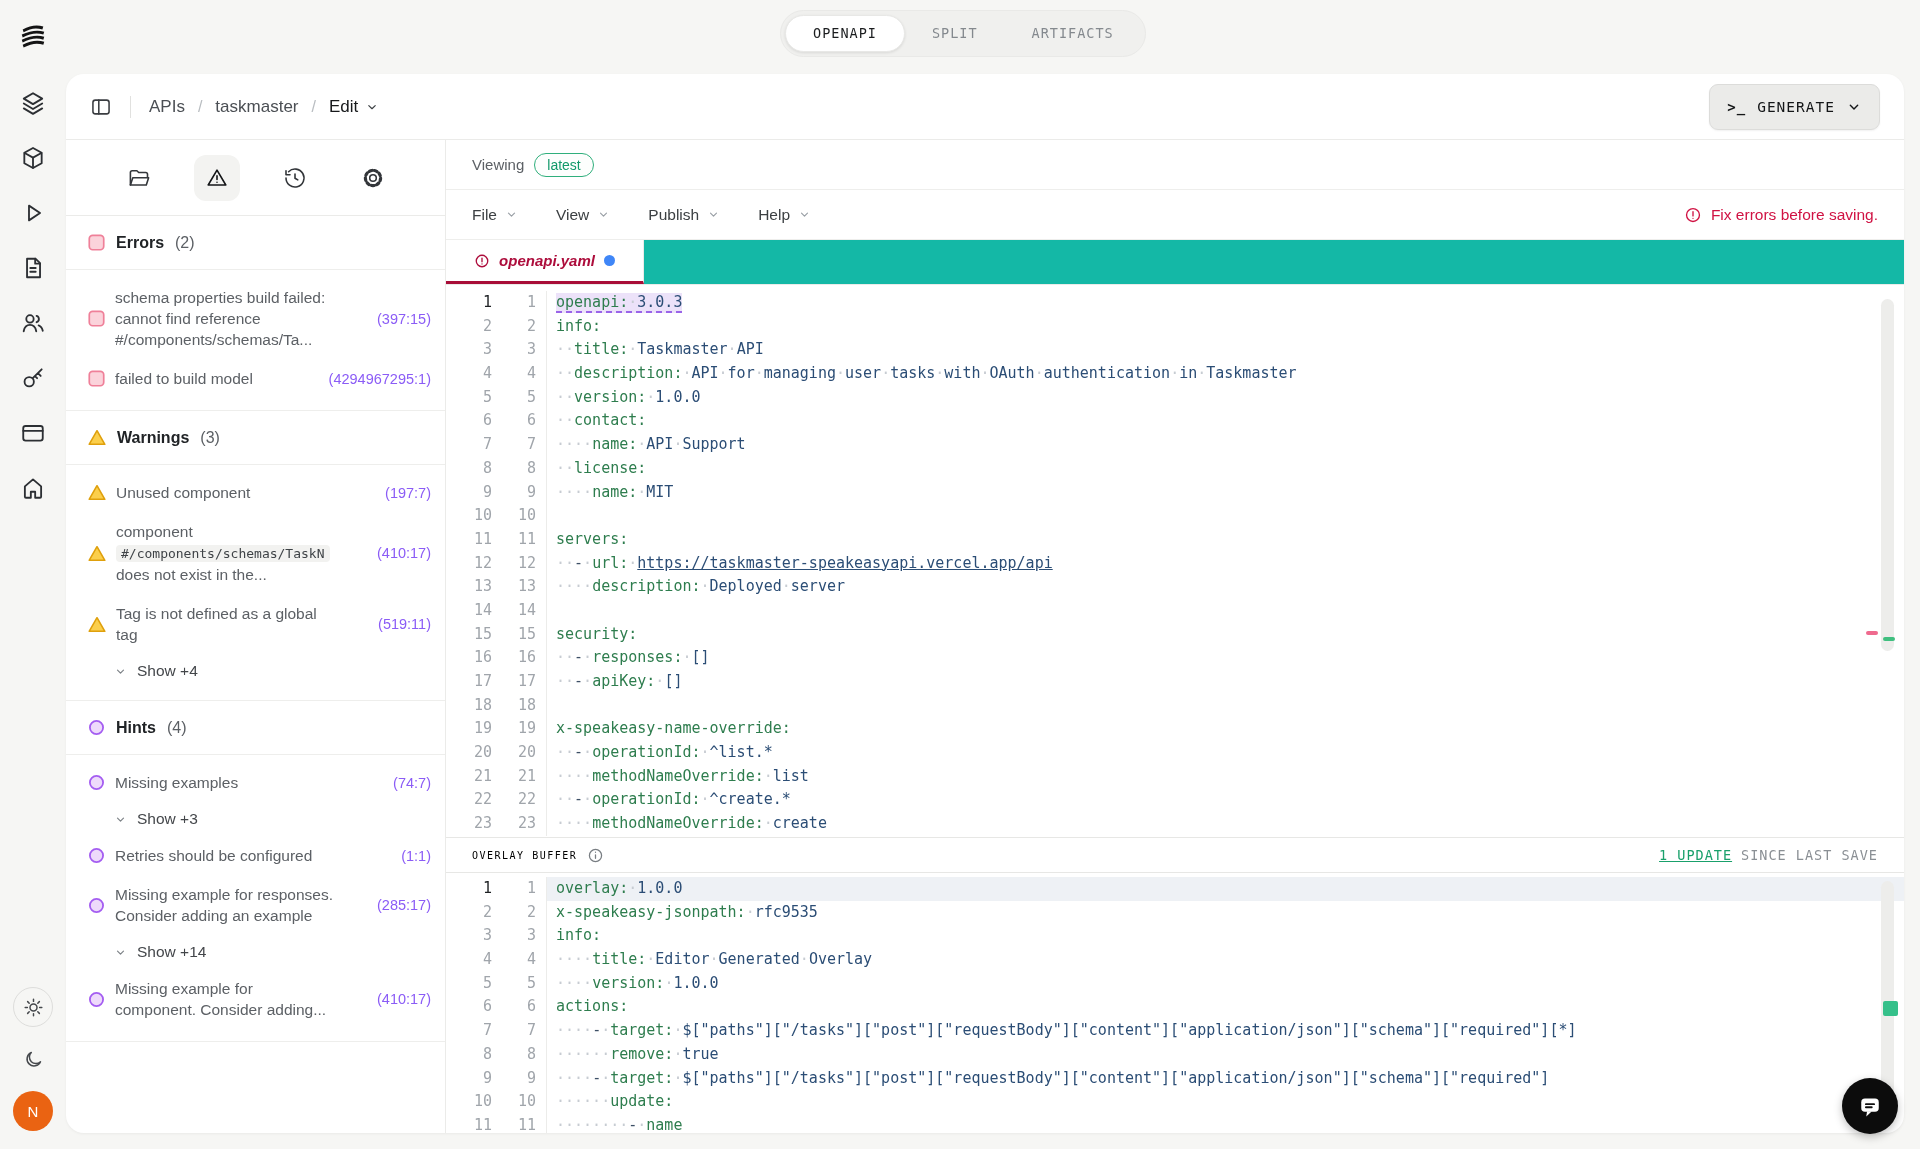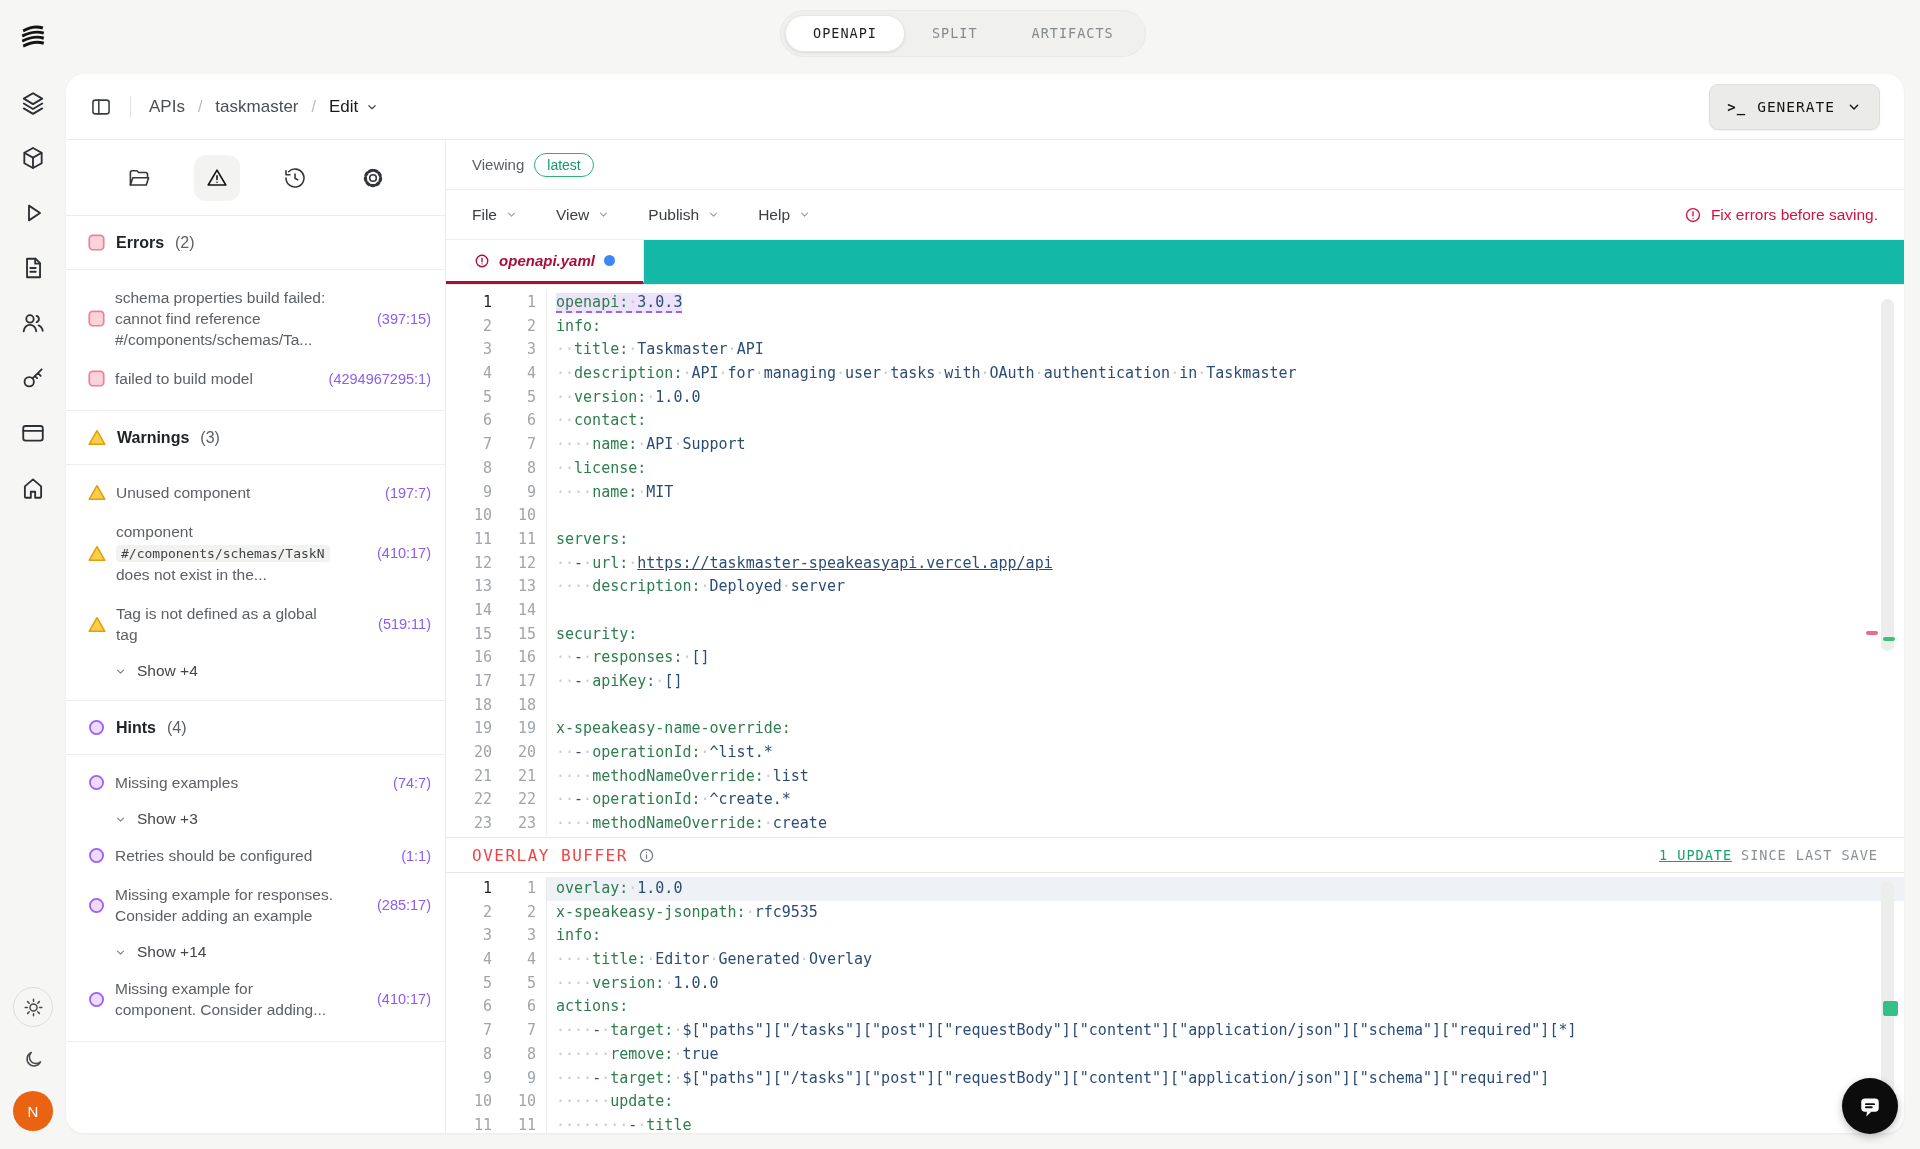--- a/index.html
+++ b/index.html
@@ -58,21 +58,21 @@
 .err-banner{margin-left:auto;display:flex;align-items:flex-end;gap:9px;color:#d01243;font-size:15.5px;font-weight:400}
 .tabstrip{height:45px;flex:none;background:#14b8a6;border-bottom:1px solid #ebebe9;display:flex}
 .ftab{width:198px;background:#fff;border-right:1px solid #ebebe9;border-bottom:3px solid #a80d38;display:flex;align-items:center;justify-content:center;gap:9px;cursor:pointer}
 .ftab .fname{font-style:italic;font-weight:700;font-size:15px;color:#ad0d3c}
 .ftab .errc{color:#ad0d3c}
 .dot{width:11px;height:11px;border-radius:50%;background:#3f86f7}
 .editor{position:relative;overflow:hidden}
 #editor1{height:552px;flex:none;padding-top:6px}
 #editor2{flex:1;padding-top:4px}
 .overlay-head{height:36px;flex:none;border-top:1px solid #e7e7e5;border-bottom:1px solid #e7e7e5;display:flex;align-items:center;padding:0 26px 0 26px;font-family:"DejaVu Sans Mono",monospace}
-.ob-title{font-size:16px;letter-spacing:1.5px;color:#ef4444}
+.ob-title{font-size:10px;letter-spacing:1.5px;color:#000000}
 .ob-info{margin-left:10px;color:#797e83}
 .ob-status{margin-left:auto;font-size:13.5px;letter-spacing:1px;display:flex;gap:9px}
 .ob-link{color:#19a06b;text-decoration:underline;cursor:pointer}
 .ob-rest{color:#8a8f94}
 
 .crow{display:flex;height:23.7px;line-height:23.7px;font-family:"DejaVu Sans Mono",monospace;font-size:15px;white-space:pre}
 .ln{flex:none;width:36px;text-align:right;color:#a0a5ab}
 .ln.a{margin-left:10px}
 .ln.b{margin-left:8px}
 .crow.current .ln.a{color:#1e2124}
@@ -448,21 +448,21 @@
       <div class="crow current active-line"><span class="ln a">1</span><span class="ln b">1</span><span class="code"><span class="tok-k">overlay:</span><span class="ws">·</span><span class="tok-v">1.0.0</span></span></div>
           <div class="crow"><span class="ln a">2</span><span class="ln b">2</span><span class="code"><span class="tok-k">x-speakeasy-jsonpath:</span><span class="ws">·</span><span class="tok-v">rfc9535</span></span></div>
           <div class="crow"><span class="ln a">3</span><span class="ln b">3</span><span class="code"><span class="tok-k">info:</span></span></div>
           <div class="crow"><span class="ln a">4</span><span class="ln b">4</span><span class="code"><span class="ws">····</span><span class="tok-k">title:</span><span class="ws">·</span><span class="tok-v">Editor</span><span class="ws">·</span><span class="tok-v">Generated</span><span class="ws">·</span><span class="tok-v">Overlay</span></span></div>
           <div class="crow"><span class="ln a">5</span><span class="ln b">5</span><span class="code"><span class="ws">····</span><span class="tok-k">version:</span><span class="ws">·</span><span class="tok-v">1.0.0</span></span></div>
           <div class="crow"><span class="ln a">6</span><span class="ln b">6</span><span class="code"><span class="tok-k">actions:</span></span></div>
           <div class="crow"><span class="ln a">7</span><span class="ln b">7</span><span class="code"><span class="ws">····</span><span class="tok-p">-</span><span class="ws">·</span><span class="tok-k">target:</span><span class="ws">·</span><span class="tok-v">$["paths"]["/tasks"]["post"]["requestBody"]["content"]["application/json"]["schema"]["required"][*]</span></span></div>
           <div class="crow"><span class="ln a">8</span><span class="ln b">8</span><span class="code"><span class="ws">······</span><span class="tok-k">remove:</span><span class="ws">·</span><span class="tok-v">true</span></span></div>
           <div class="crow"><span class="ln a">9</span><span class="ln b">9</span><span class="code"><span class="ws">····</span><span class="tok-p">-</span><span class="ws">·</span><span class="tok-k">target:</span><span class="ws">·</span><span class="tok-v">$["paths"]["/tasks"]["post"]["requestBody"]["content"]["application/json"]["schema"]["required"]</span></span></div>
           <div class="crow"><span class="ln a">10</span><span class="ln b">10</span><span class="code"><span class="ws">······</span><span class="tok-k">update:</span></span></div>
-          <div class="crow"><span class="ln a">11</span><span class="ln b">11</span><span class="code"><span class="ws">········</span><span class="tok-p">-</span><span class="ws">·</span><span class="tok-k">title</span></span></div>
+          <div class="crow"><span class="ln a">11</span><span class="ln b">11</span><span class="code"><span class="ws">········</span><span class="tok-p">-</span><span class="ws">·</span><span class="tok-k">name</span></span></div>
         </div>
     </div>
   </div>
 </div>
 
 <div class="chat">
   <svg width="28" height="28" viewBox="0 0 24 24">
     <rect x="4.5" y="5.5" width="15" height="11.5" rx="3.2" fill="#fff"></rect>
     <path d="M9.5 16.5 8.8 21l4.6-4.2z" fill="#fff"></path>
     <path d="M8.5 10.4h7M8.5 13.1h5" stroke="#111" stroke-width="1.6" stroke-linecap="round"></path>

